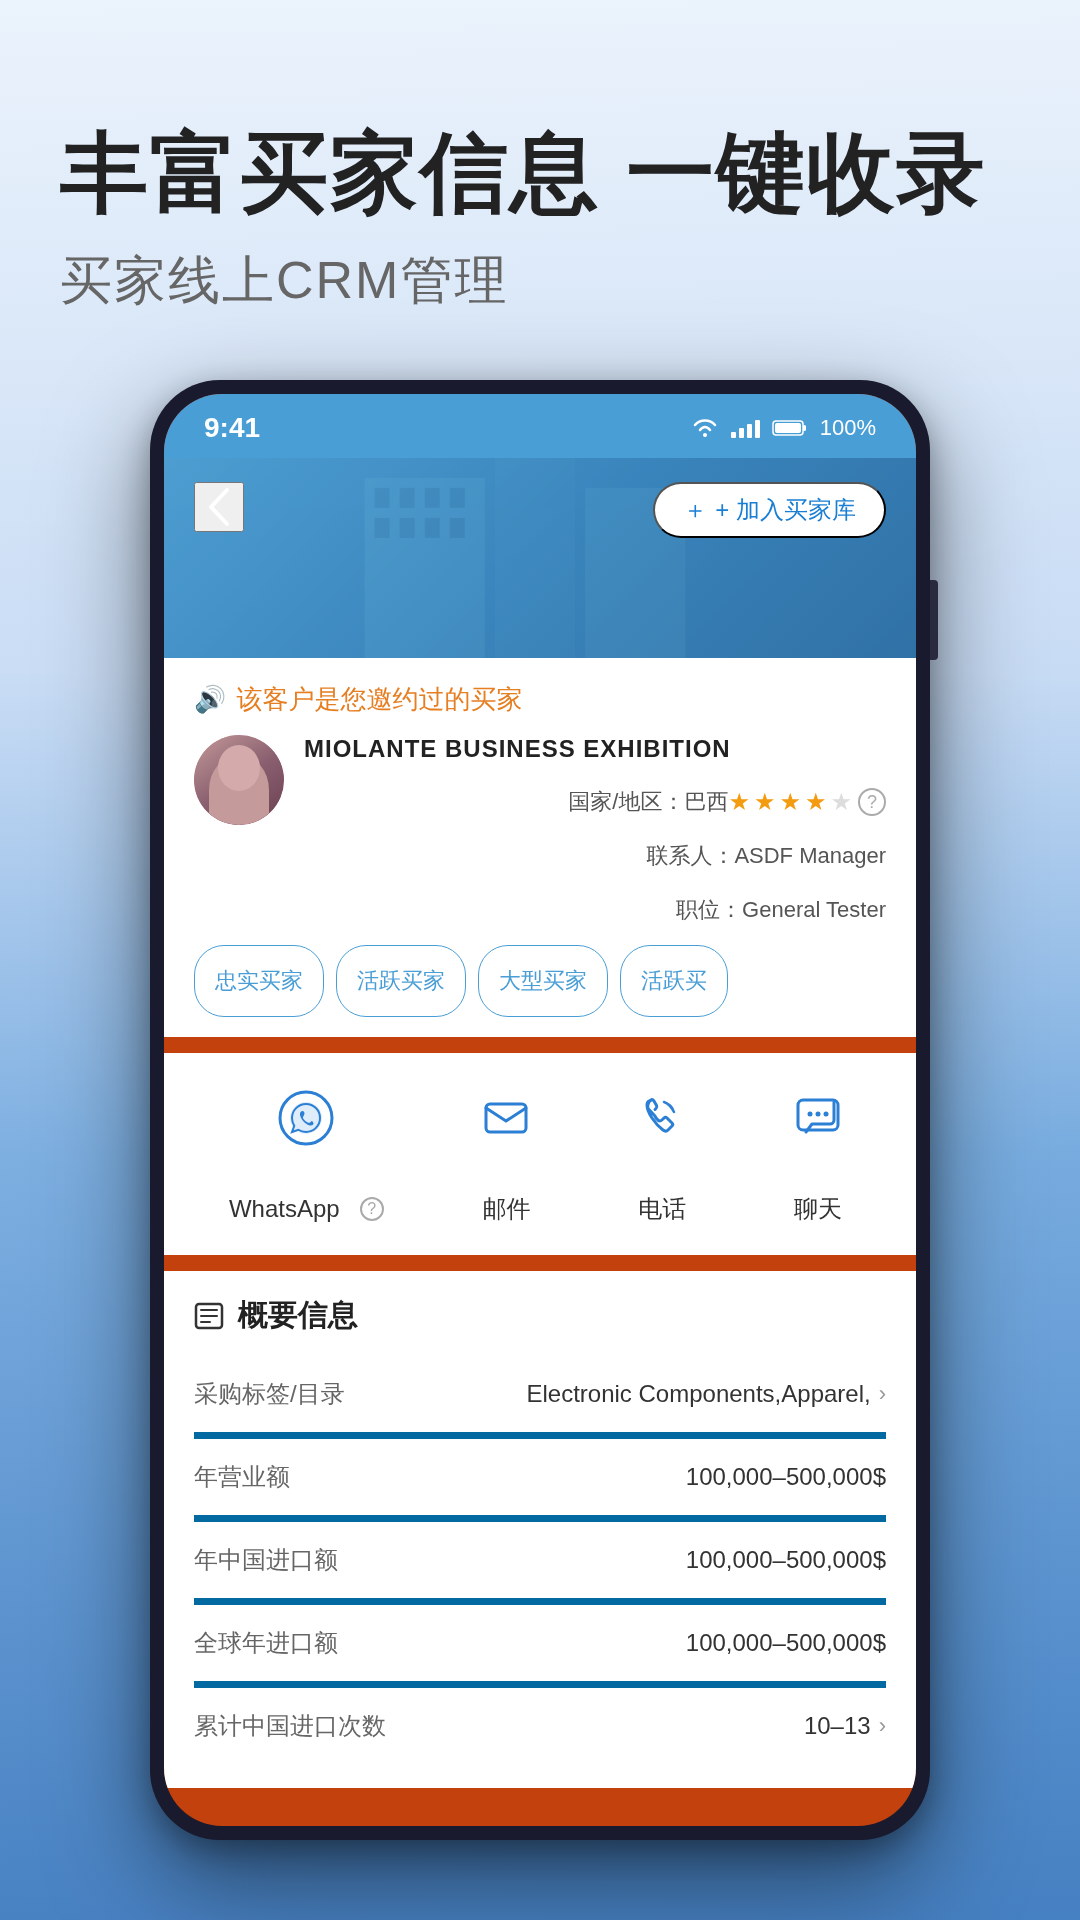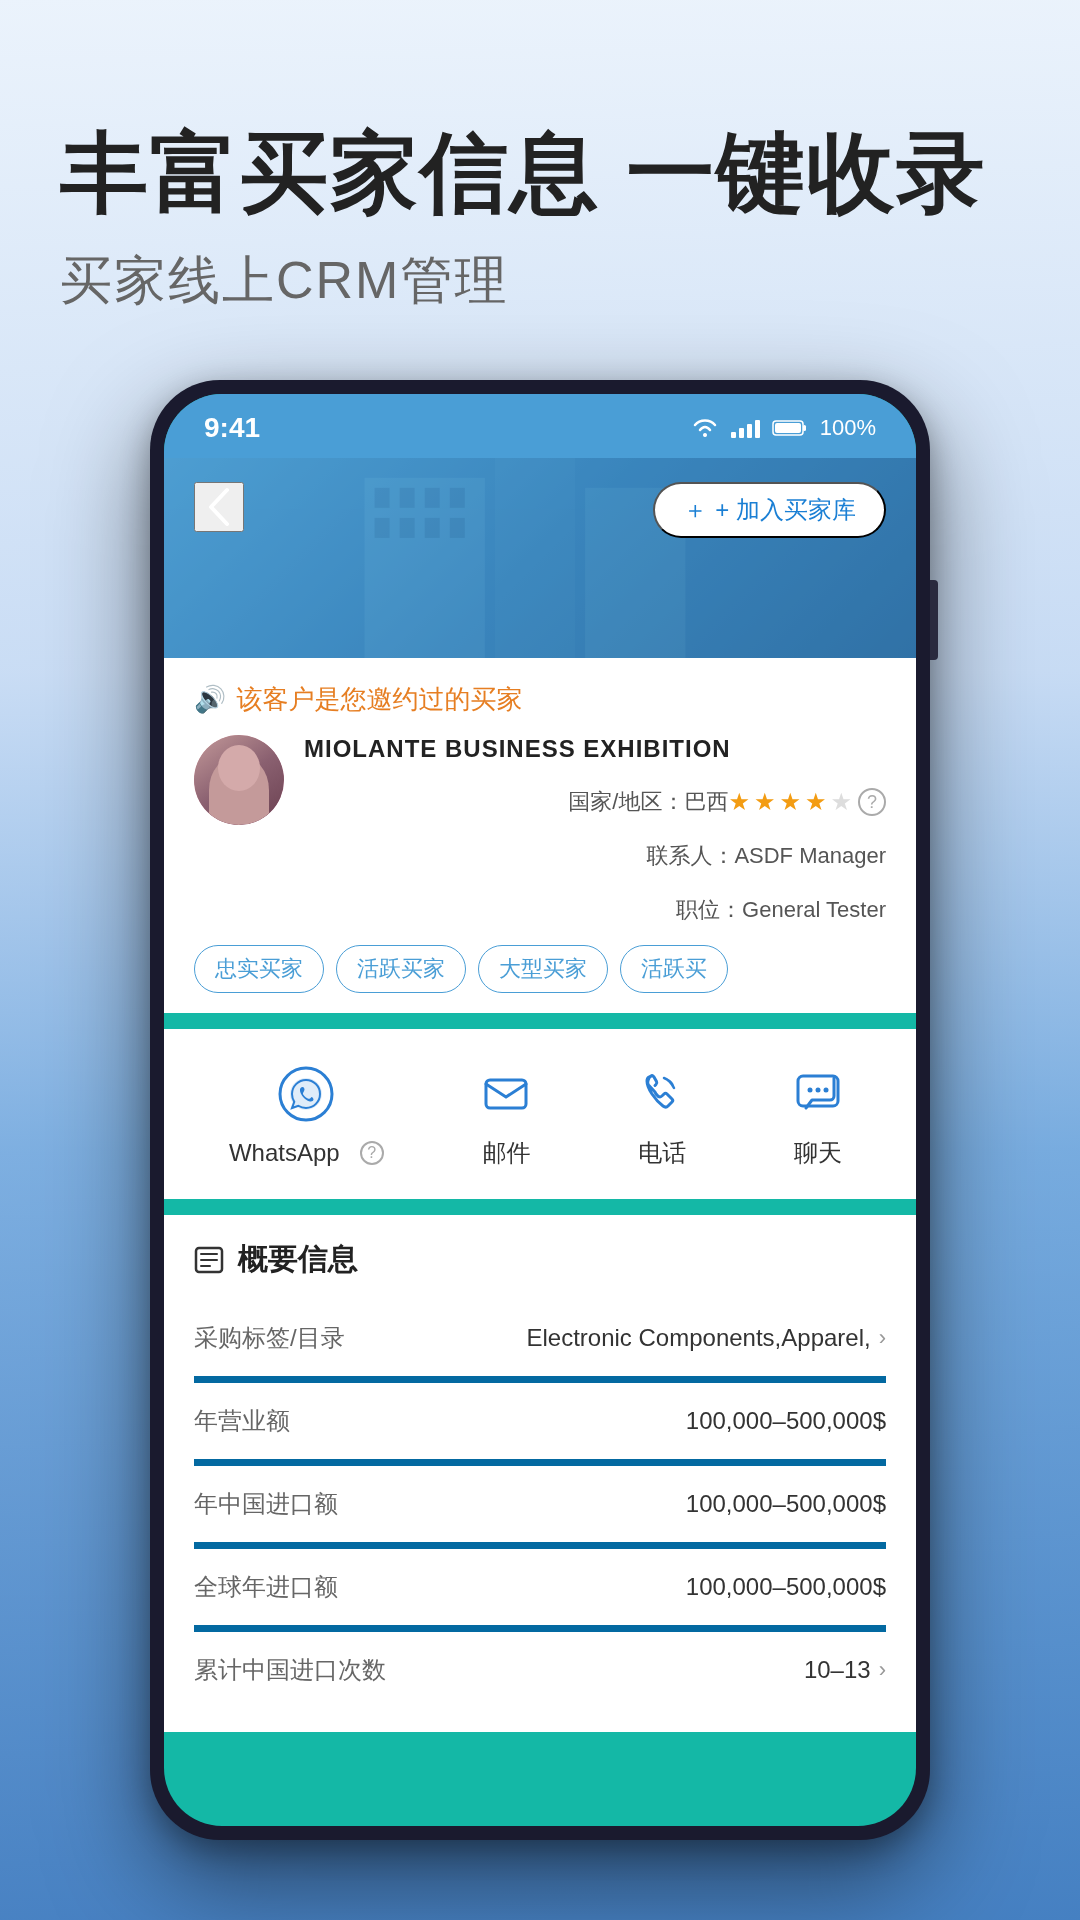--- a/index.html
+++ b/index.html
@@ -77,21 +77,21 @@
       position: absolute;
       right: -8px;
       top: 200px;
       width: 8px;
       height: 80px;
       background: #2a2a3e;
       border-radius: 0 4px 4px 0;
     }
 
     .phone-screen {
-      background: #14b8a6;
+      background: #c2410c;
       border-radius: 58px;
       overflow: hidden;
       height: 1432px;
     }
 
     
     .status-bar {
       background: #4a9ed6;
       display: flex;
       justify-content: space-between;
@@ -282,21 +282,21 @@
       display: flex;
       gap: 12px;
       margin-top: 20px;
       flex-wrap: nowrap;
       overflow: hidden;
     }
 
     .tag {
       border: 1.5px solid #4a9ed6;
       border-radius: 30px;
-      padding: 8px 20px;
+      padding: 20px 20px;
       font-size: 22px;
       color: #4a9ed6;
       white-space: nowrap;
     }
 
     
     .action-section {
       background: white;
       margin-top: 16px;
       padding: 30px 20px;
@@ -319,20 +319,21 @@
       align-items: center;
       justify-content: center;
     }
 
     .action-label {
       font-size: 24px;
       color: #333;
       display: flex;
       align-items: center;
       gap: 14px;
+      margin-top: 32px;
     }
 
     
     .icon-whatsapp svg,
     .icon-email svg,
     .icon-phone svg,
     .icon-chat svg {
       width: 56px;
       height: 56px;
     }

